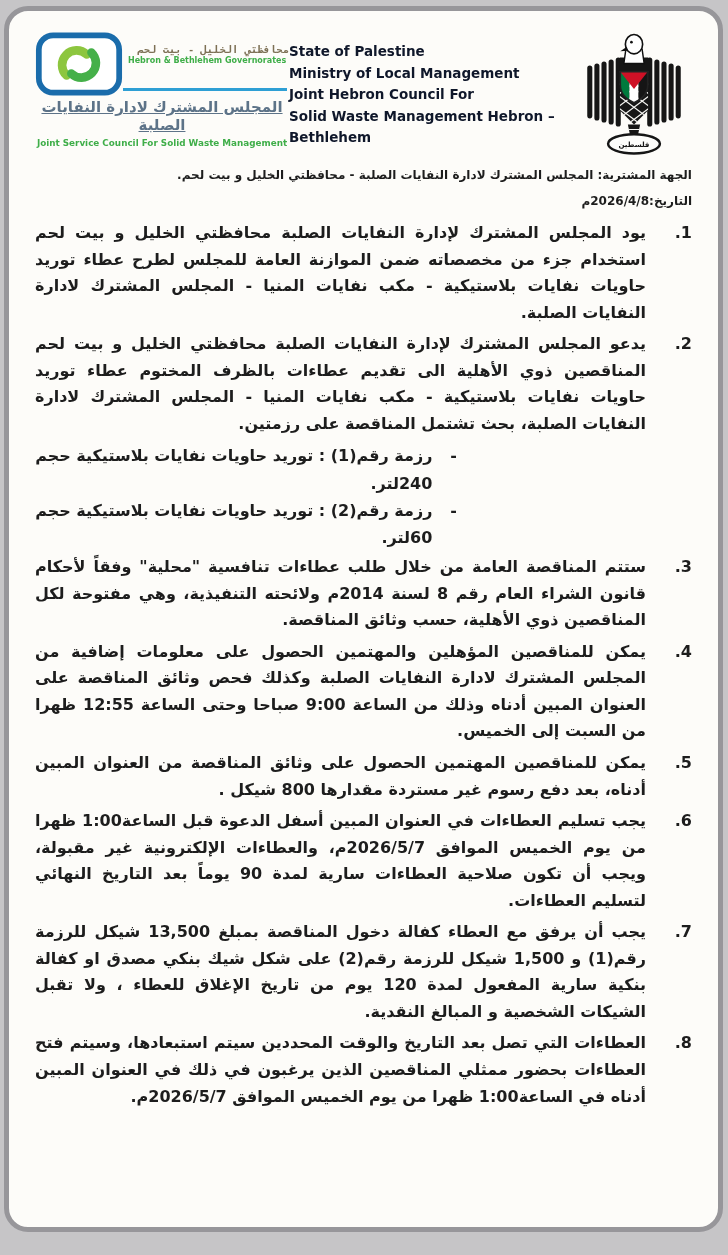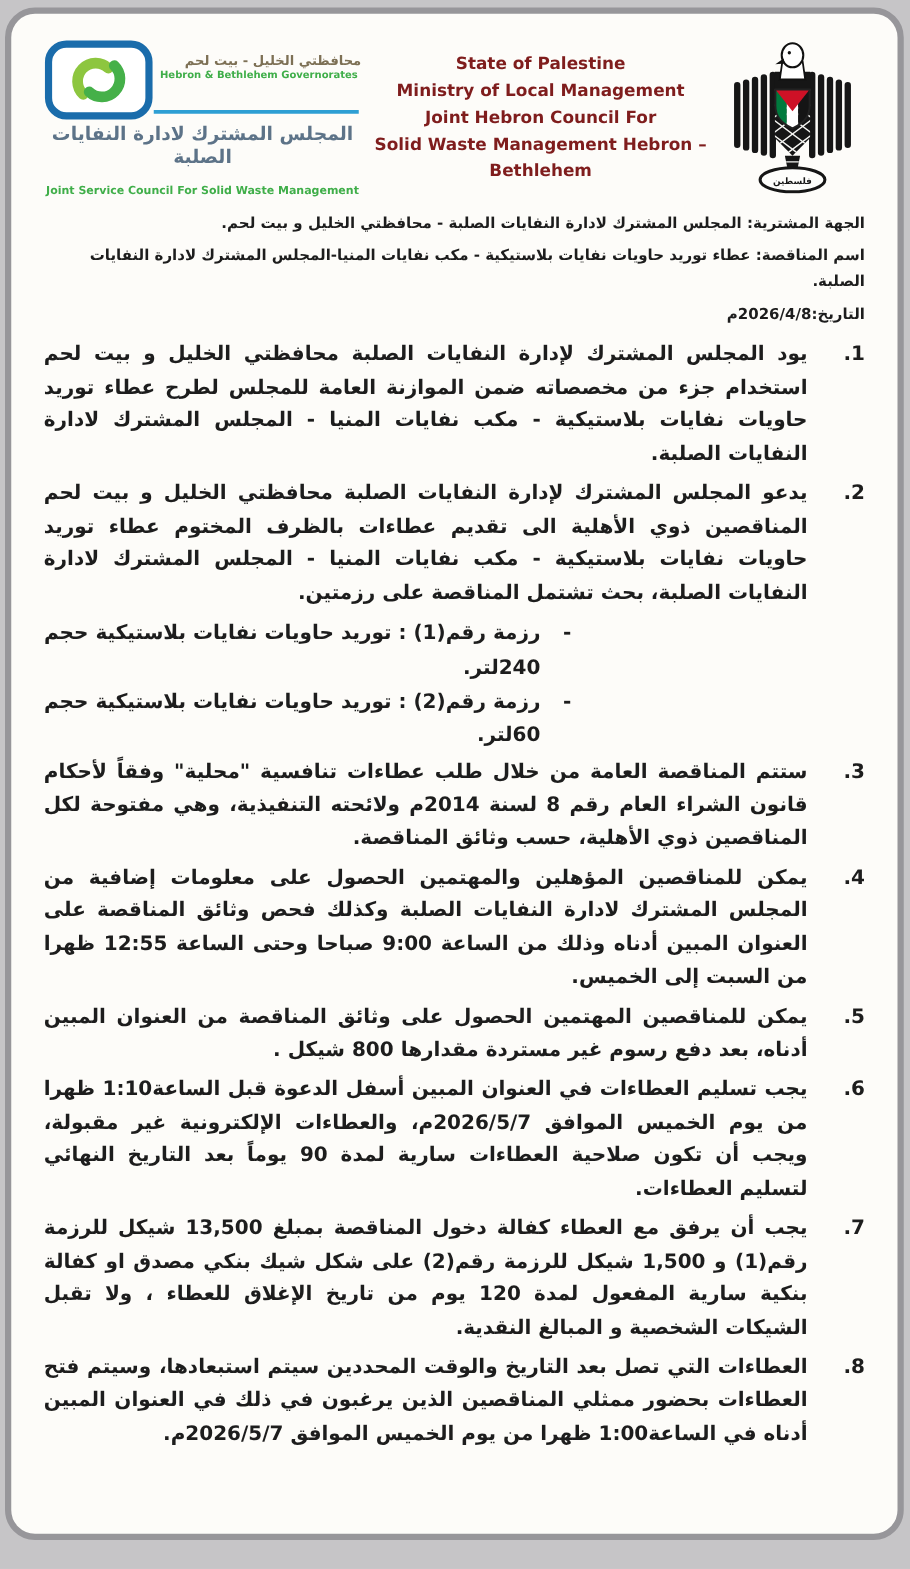--- a/index.html
+++ b/index.html
@@ -12,26 +12,26 @@
     position:absolute; top:6px; left:4px; width:719px; height:1226px;
     background:#fdfcf9; border:5px solid #97969a; border-radius:24px;
     padding:20px 26px 0 26px; overflow:hidden;
   }
   
   .doc-header { display:flex; align-items:flex-start; }
   .logo-block { width:254px; flex:none; }
   .logo-row { display:flex; position:relative; }
   .logo-icon svg { width:88px; height:66px; display:block; }
   .logo-side { margin:12px 0 0 5px; direction:rtl; text-align:right; flex:1; }
-  .gov-ar { font-size:10.5px; font-weight:bold; color:#7d7055; }
+  .gov-ar { font-size:10.5px; font-weight:bold; color:#7d7055;font-family:Liberation Mono, monospace; }
   .gov-en { font-size:8px; font-weight:bold; color:#3fae49; direction:ltr; text-align:left; }
   .blue-line { position:absolute; left:88px; right:2px; bottom:6px; height:3px; background:#2e9fd4; }
-  .council-ar { direction:rtl; text-align:center; font-size:15px; font-weight:bold; color:#5d7388; margin-top:1px; }
-  .council-en { text-align:center; font-size:8.8px; font-weight:bold; color:#3fae49; margin-top:14px; }
-  .center-title { flex:1; text-align:center; padding-top:10px; color:#7f1d1d; font-weight:bold; }
+  .council-ar { direction:rtl; text-align:center; font-size:15px; font-weight:bold; color:#5d7388; margin-top:1px;text-decoration:underline; }
+  .council-en { text-align:center; font-size:8.8px; font-weight:bold; color:#3fae49; margin-top:4px; }
+  .center-title { flex:1; text-align:left; padding-top:10px; color:#0f172a; font-weight:bold; }
   .center-title div { font-size:13.5px; line-height:1.6; }
   .emblem { width:116px; flex:none; display:flex; justify-content:center; }
   .emblem svg { width:104px; height:124px; display:block; }
   
   .doc-body { direction:rtl; margin-top:10px; color:#1d1d1d; font-weight:bold; }
   .intro p { font-size:12px; line-height:1.75; text-align:right; margin-bottom:5px; }
   .items { margin-top:8px; }
   .item { display:flex; font-size:16px; line-height:1.66; margin-bottom:5px; }
   .item .num { width:46px; flex:none; text-align:right; padding-left:6px; }
   .item .txt { flex:1; text-align:justify; }
@@ -120,21 +120,20 @@
           <ellipse cx="50" cy="111" rx="25.5" ry="9.5" fill="#fdfdfb" stroke="#161616" stroke-width="2.4"></ellipse>
           <text x="50" y="114" text-anchor="middle" font-size="7" font-weight="bold" fill="#161616">فلسطين</text>
         </svg>
       </div>
     </header>
 
     <main class="doc-body">
 
       <div class="intro">
         <p>الجهة المشترية: المجلس المشترك لادارة النفايات الصلبة - محافظتي الخليل و بيت لحم.</p>
-        <p>اسم المناقصة: عطاء توريد حاويات نفايات بلاستيكية -   مكب نفايات المنيا-المجلس المشترك لادارة النفايات الصلبة.</p>
         <p>التاريخ:2026/4/8م</p>
       </div>
 
       <div class="items">
 
         <div class="item">
           <span class="num">1.</span>
           <span class="txt">يود المجلس المشترك لإدارة النفايات الصلبة محافظتي الخليل و بيت لحم استخدام جزء من مخصصاته ضمن الموازنة العامة للمجلس لطرح عطاء توريد حاويات نفايات بلاستيكية - مكب نفايات المنيا - المجلس المشترك لادارة النفايات الصلبة.</span>
         </div>
 
@@ -163,21 +162,21 @@
           <span class="txt">يمكن للمناقصين المؤهلين والمهتمين الحصول على معلومات إضافية من المجلس المشترك لادارة النفايات الصلبة وكذلك فحص وثائق المناقصة على العنوان المبين أدناه وذلك من الساعة 9:00 صباحا وحتى الساعة 12:55 ظهرا من السبت إلى الخميس.</span>
         </div>
 
         <div class="item">
           <span class="num">5.</span>
           <span class="txt">يمكن للمناقصين المهتمين الحصول على وثائق المناقصة من العنوان المبين أدناه، بعد دفع رسوم غير مستردة مقدارها   800 شيكل .</span>
         </div>
 
         <div class="item">
           <span class="num">6.</span>
-          <span class="txt">يجب تسليم العطاءات في العنوان المبين أسفل الدعوة قبل الساعة1:10 ظهرا من يوم الخميس الموافق 2026/5/7م، والعطاءات الإلكترونية غير مقبولة، ويجب أن تكون صلاحية العطاءات سارية لمدة 90 يوماً بعد التاريخ النهائي لتسليم العطاءات.</span>
+          <span class="txt">يجب تسليم العطاءات في العنوان المبين أسفل الدعوة قبل الساعة1:00 ظهرا من يوم الخميس الموافق 2026/5/7م، والعطاءات الإلكترونية غير مقبولة، ويجب أن تكون صلاحية العطاءات سارية لمدة 90 يوماً بعد التاريخ النهائي لتسليم العطاءات.</span>
         </div>
 
         <div class="item">
           <span class="num">7.</span>
           <span class="txt">يجب أن يرفق مع العطاء كفالة دخول المناقصة بمبلغ 13,500 شيكل للرزمة رقم(1) و 1,500 شيكل للرزمة رقم(2) على شكل شيك بنكي مصدق او كفالة بنكية سارية المفعول لمدة 120 يوم من تاريخ الإغلاق للعطاء ، ولا تقبل الشيكات الشخصية و المبالغ النقدية.</span>
         </div>
 
         <div class="item">
           <span class="num">8.</span>
           <span class="txt">العطاءات التي تصل بعد التاريخ والوقت المحددين سيتم استبعادها، وسيتم فتح العطاءات بحضور ممثلي المناقصين الذين يرغبون في ذلك في العنوان المبين أدناه في الساعة1:00 ظهرا من يوم الخميس الموافق 2026/5/7م.</span>

